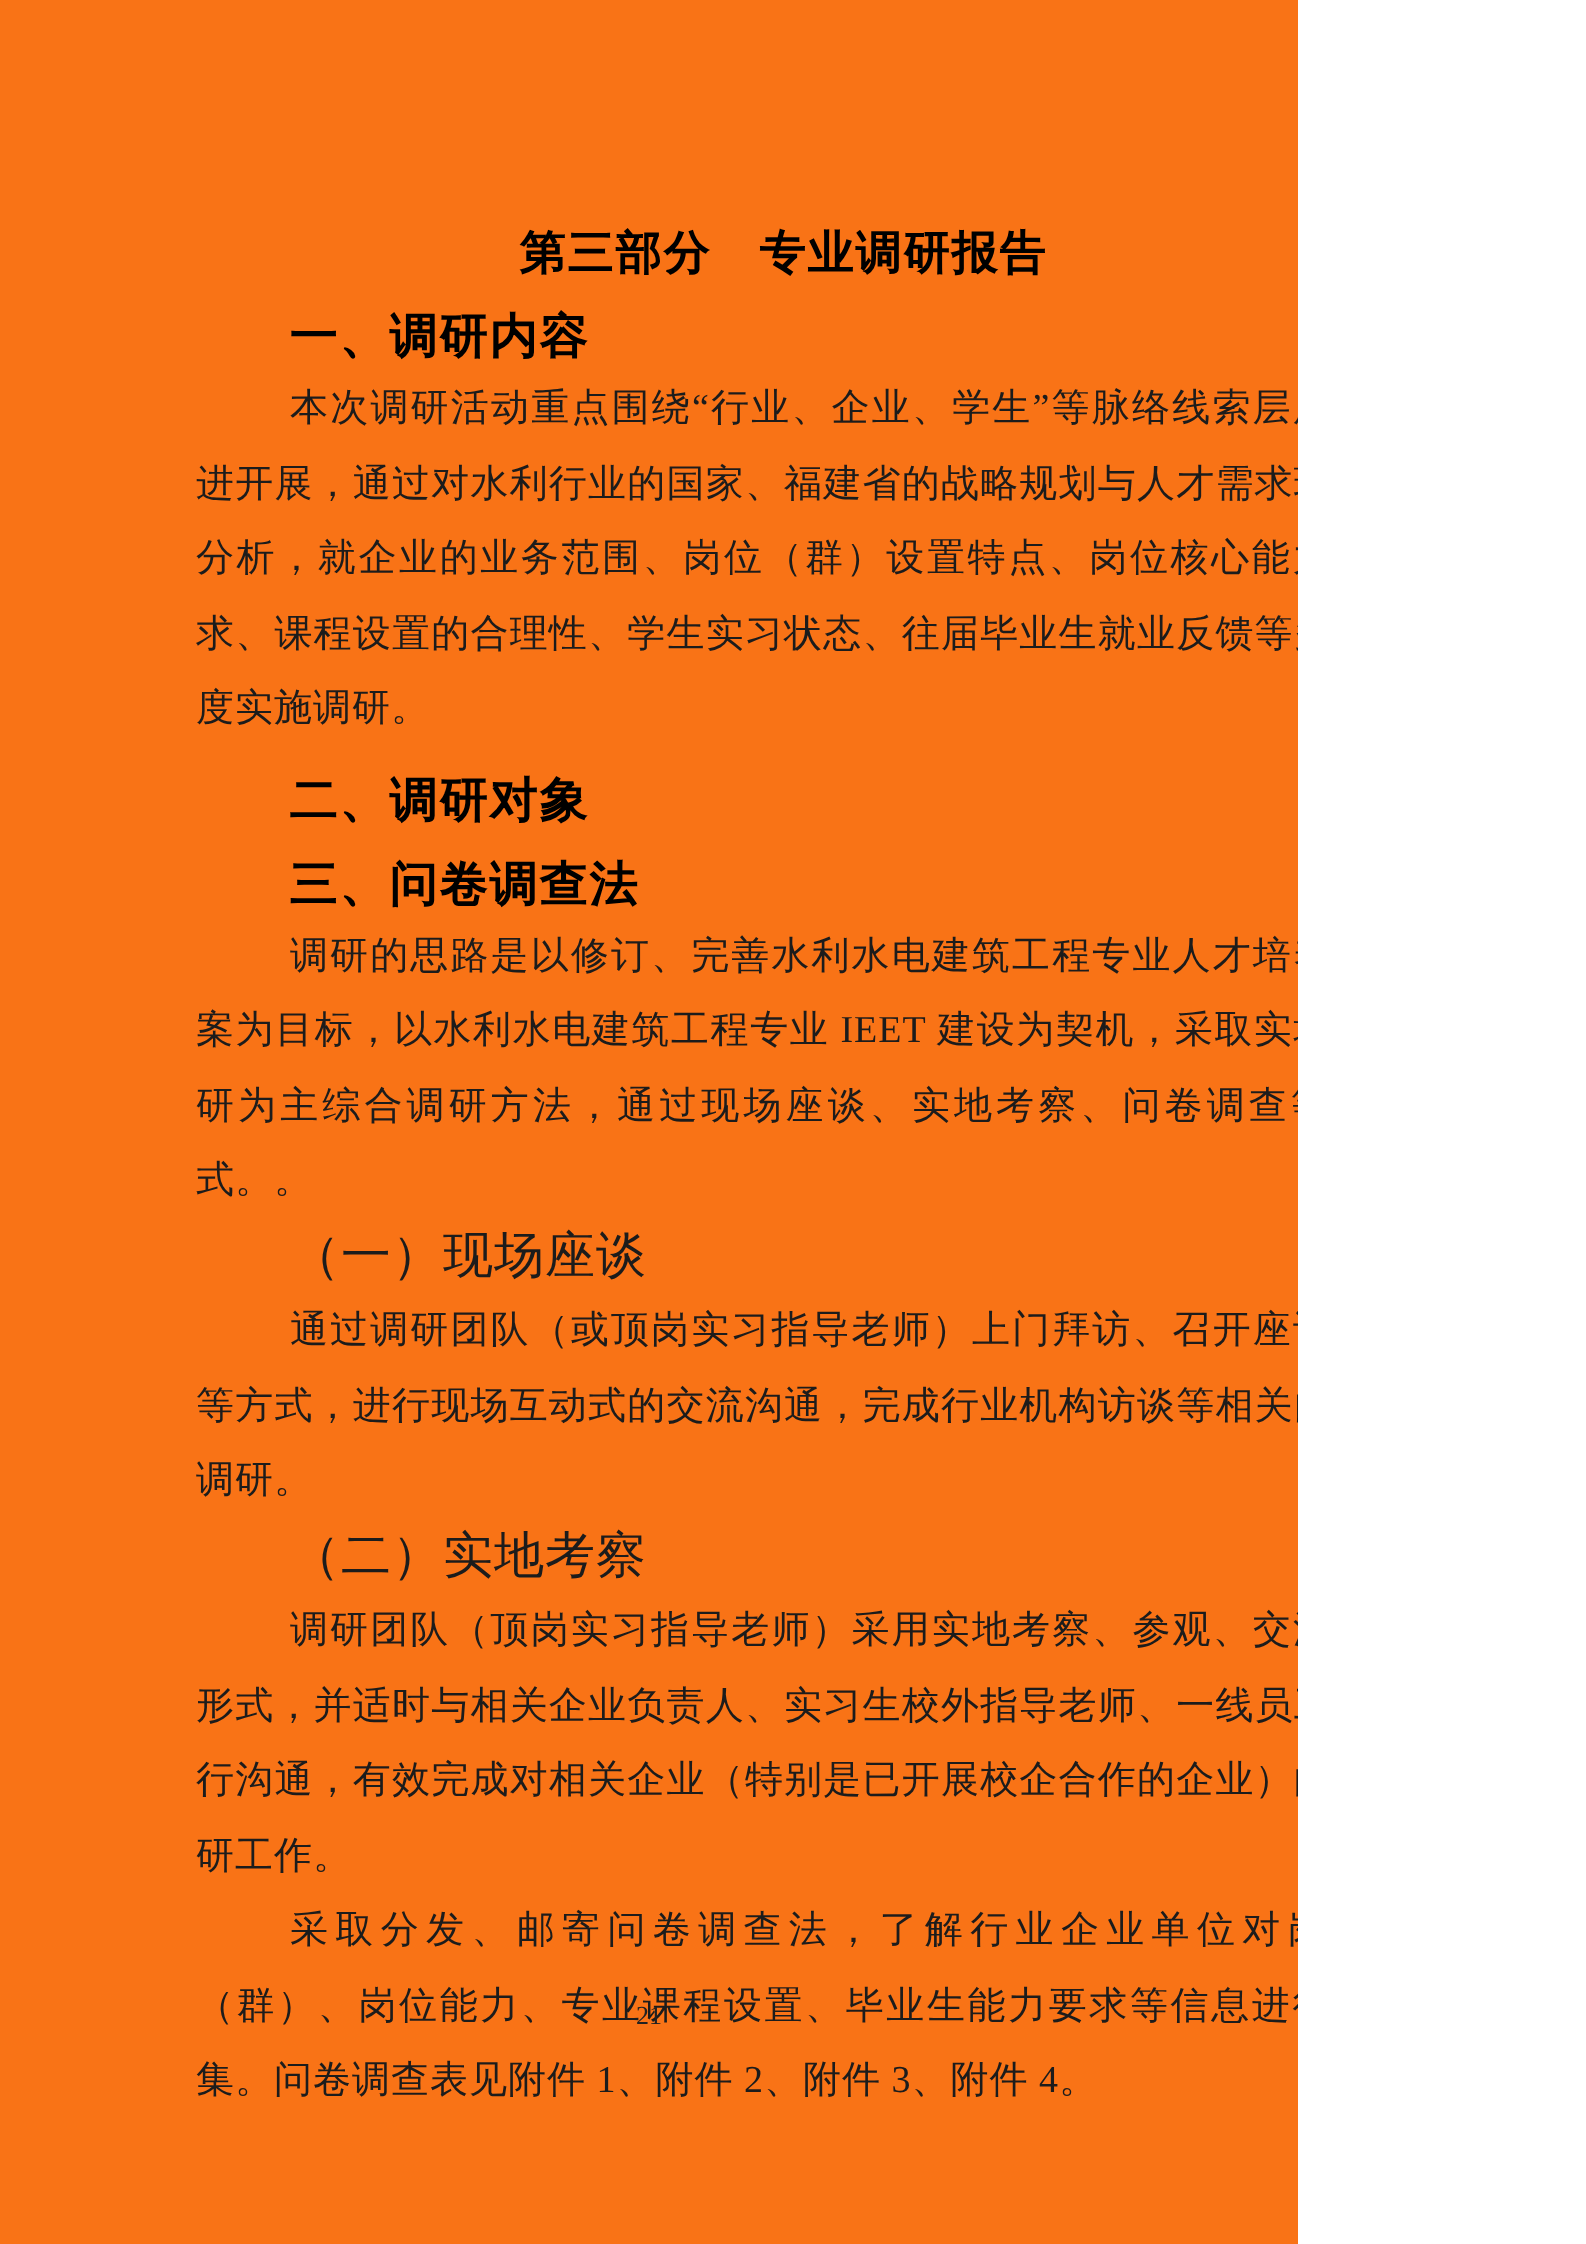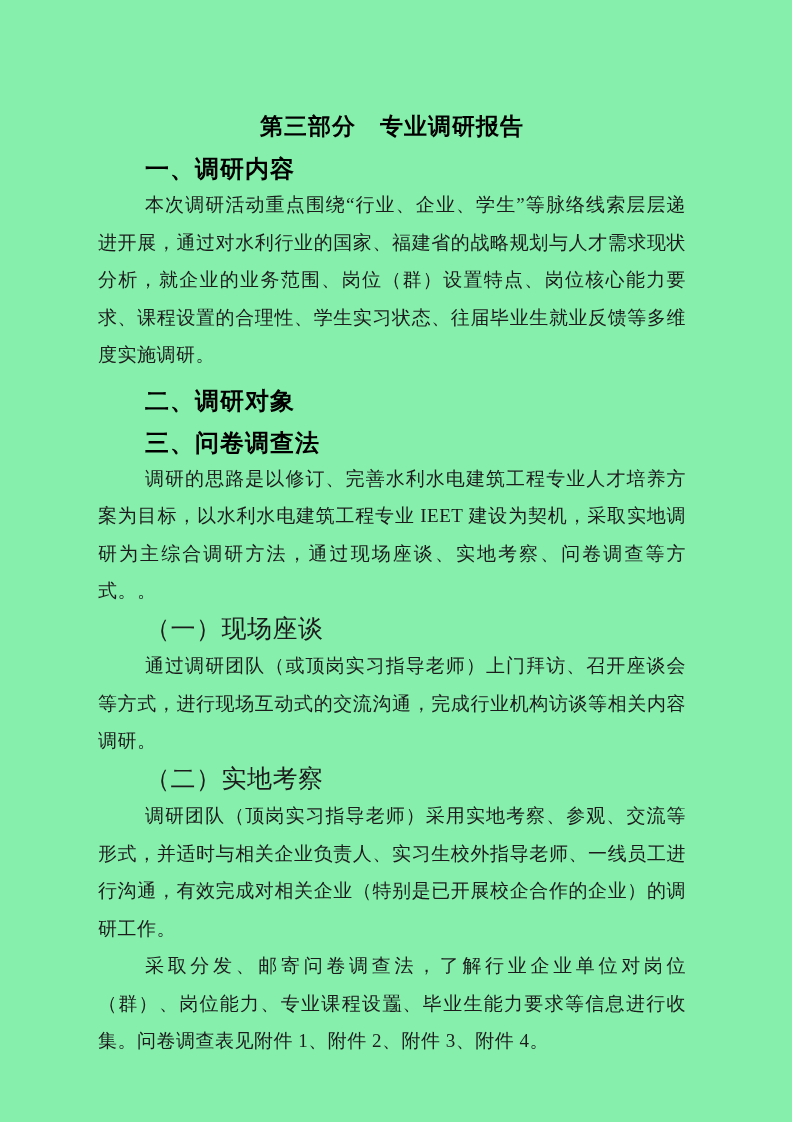--- a/index.html
+++ b/index.html
@@ -2,23 +2,23 @@
 <html><head>
 <meta charset="utf-8">
 <style>
   html, body {
     margin: 0;
     padding: 0;
     background: #ffffff;
   }
   .page {
     position: relative;
-    width: 792px;
+    width: 649px;
     height: 1122px;
-    background: #86efac;
+    background: #f97316;
     overflow: hidden;
     font-family: "Liberation Serif", "DejaVu Serif", serif;
     color: #1c1c1c;
   }
   .content {
     position: absolute;
     left: 98px;
     top: 110px;
     width: 588px;
   }

